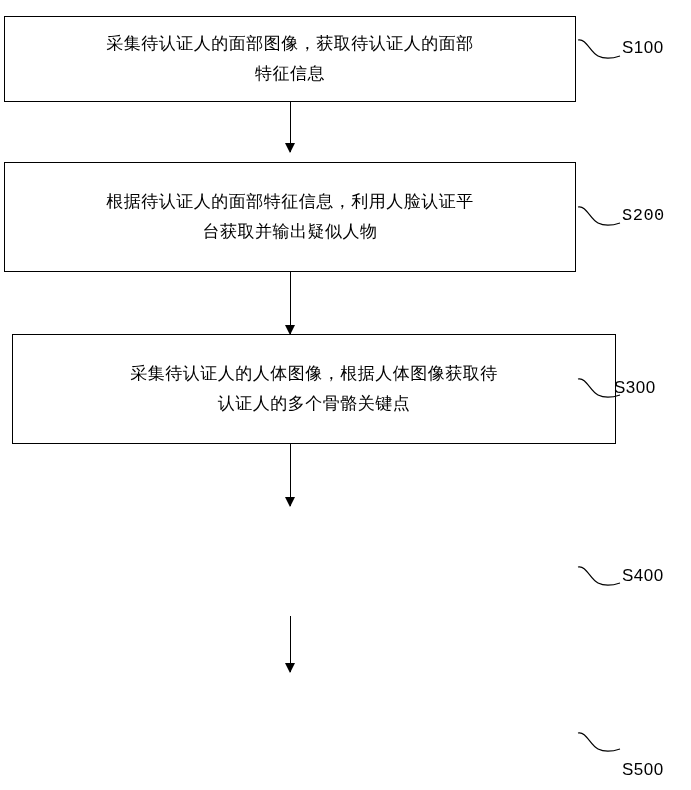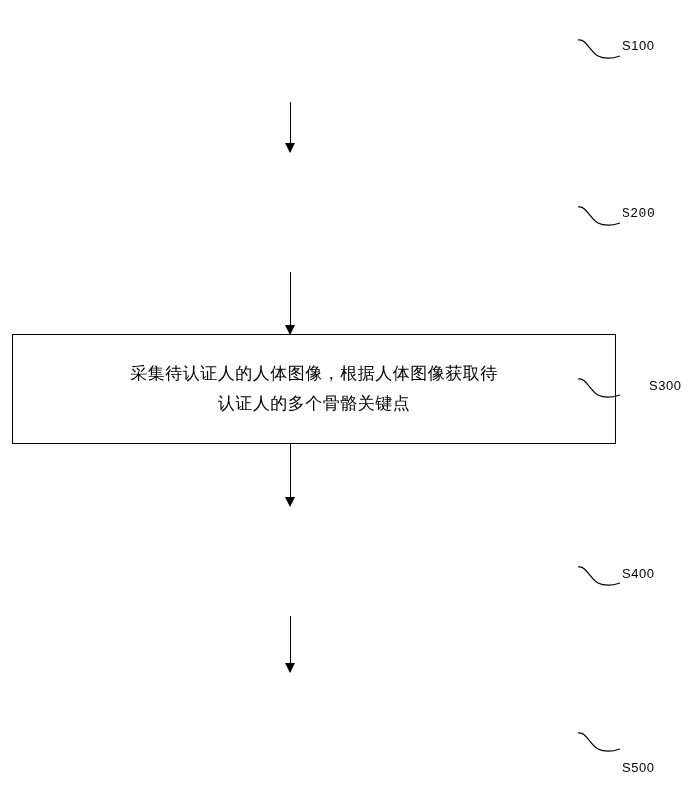--- a/index.html
+++ b/index.html
@@ -50,55 +50,63 @@
     left: -5px;
     bottom: -1px;
     width: 0;
     height: 0;
     border-left: 5.5px solid transparent;
     border-right: 5.5px solid transparent;
     border-top: 10px solid #000000;
   }
   .tag {
     position: absolute;
-    font-size: 13px;
+    font-size: 17px;
     letter-spacing: 0.5px;
     white-space: nowrap;
   }
   .squiggle {
     position: absolute;
   }
 </style>
 </head>
 <body>
 
 <div id="flow">
 
+  <div class="step" style="left:4px; top:16px; width:572px; height:86px;">
+    <div class="step-text">采集待认证人的面部图像，获取待认证人的面部
+特征信息</div>
+  </div>
   <svg class="squiggle" style="left:576px; top:36px;" width="46" height="26" viewBox="0 0 46 26">
     <path d="M2 4 C 10 2, 14 16, 22 20 C 30 24, 38 22, 44 20" fill="none" stroke="#000000" stroke-width="1.2"></path>
   </svg>
   <div class="tag" style="left:622px; top:38px;">S100</div>
 
   <div class="arrow" style="left:290px; top:102px; height:50px;"></div>
 
+  <div class="step" style="left:4px; top:162px; width:572px; height:110px;">
+    <div class="step-text">根据待认证人的面部特征信息，利用人脸认证平
+台获取并输出疑似人物</div>
+  </div>
   <svg class="squiggle" style="left:576px; top:203px;" width="46" height="26" viewBox="0 0 46 26">
     <path d="M2 4 C 10 2, 14 16, 22 20 C 30 24, 38 22, 44 20" fill="none" stroke="#000000" stroke-width="1.2"></path>
   </svg>
   <div class="tag" style="left:622px; top:206px;font-family:Liberation Mono, monospace;">S200</div>
 
   <div class="arrow" style="left:290px; top:272px; height:62px;"></div>
 
   <div class="step" style="left:12px; top:334px; width:604px; height:110px;">
     <div class="step-text">采集待认证人的人体图像，根据人体图像获取待
 认证人的多个骨骼关键点</div>
   </div>
   <svg class="squiggle" style="left:576px; top:375px;" width="46" height="26" viewBox="0 0 46 26">
     <path d="M2 4 C 10 2, 14 16, 22 20 C 30 24, 38 22, 44 20" fill="none" stroke="#000000" stroke-width="1.2"></path>
   </svg>
-  <div class="tag" style="left:649px; top:378px;">S300</div>
+  <div class="tag" style="left:614px; top:378px;">S300</div>
 
   <div class="arrow" style="left:290px; top:444px; height:62px;"></div>
 
   <svg class="squiggle" style="left:576px; top:563px;" width="46" height="26" viewBox="0 0 46 26">
     <path d="M2 4 C 10 2, 14 16, 22 20 C 30 24, 38 22, 44 20" fill="none" stroke="#000000" stroke-width="1.2"></path>
   </svg>
   <div class="tag" style="left:622px; top:566px;">S400</div>
 
   <div class="arrow" style="left:290px; top:616px; height:56px;"></div>
 

